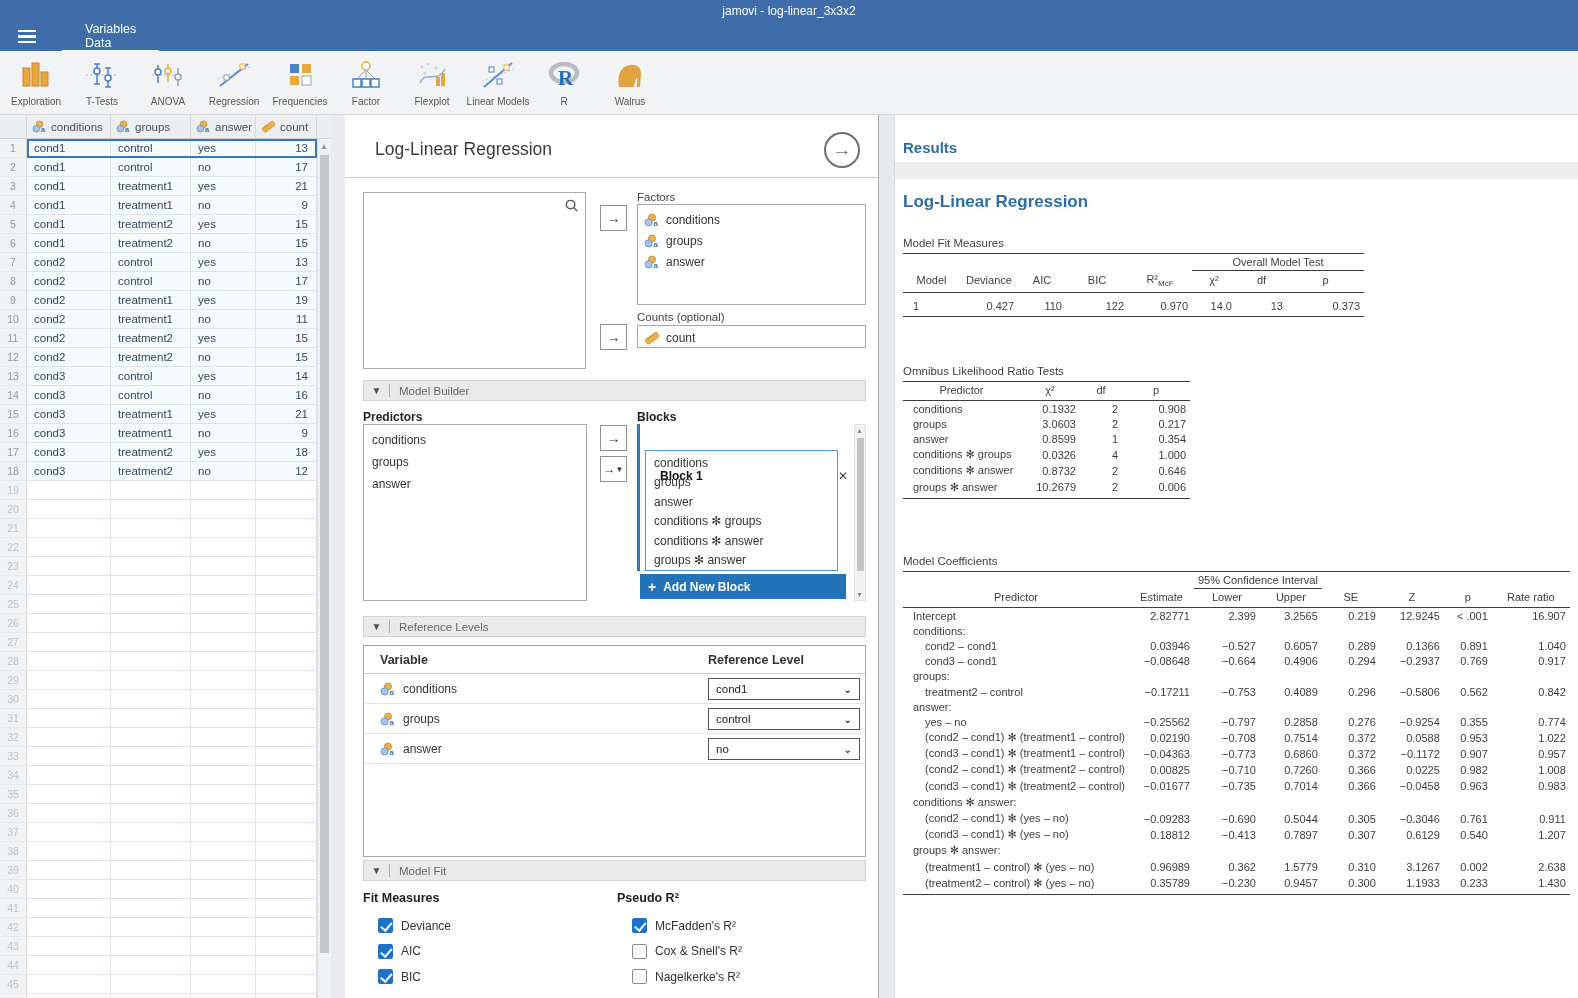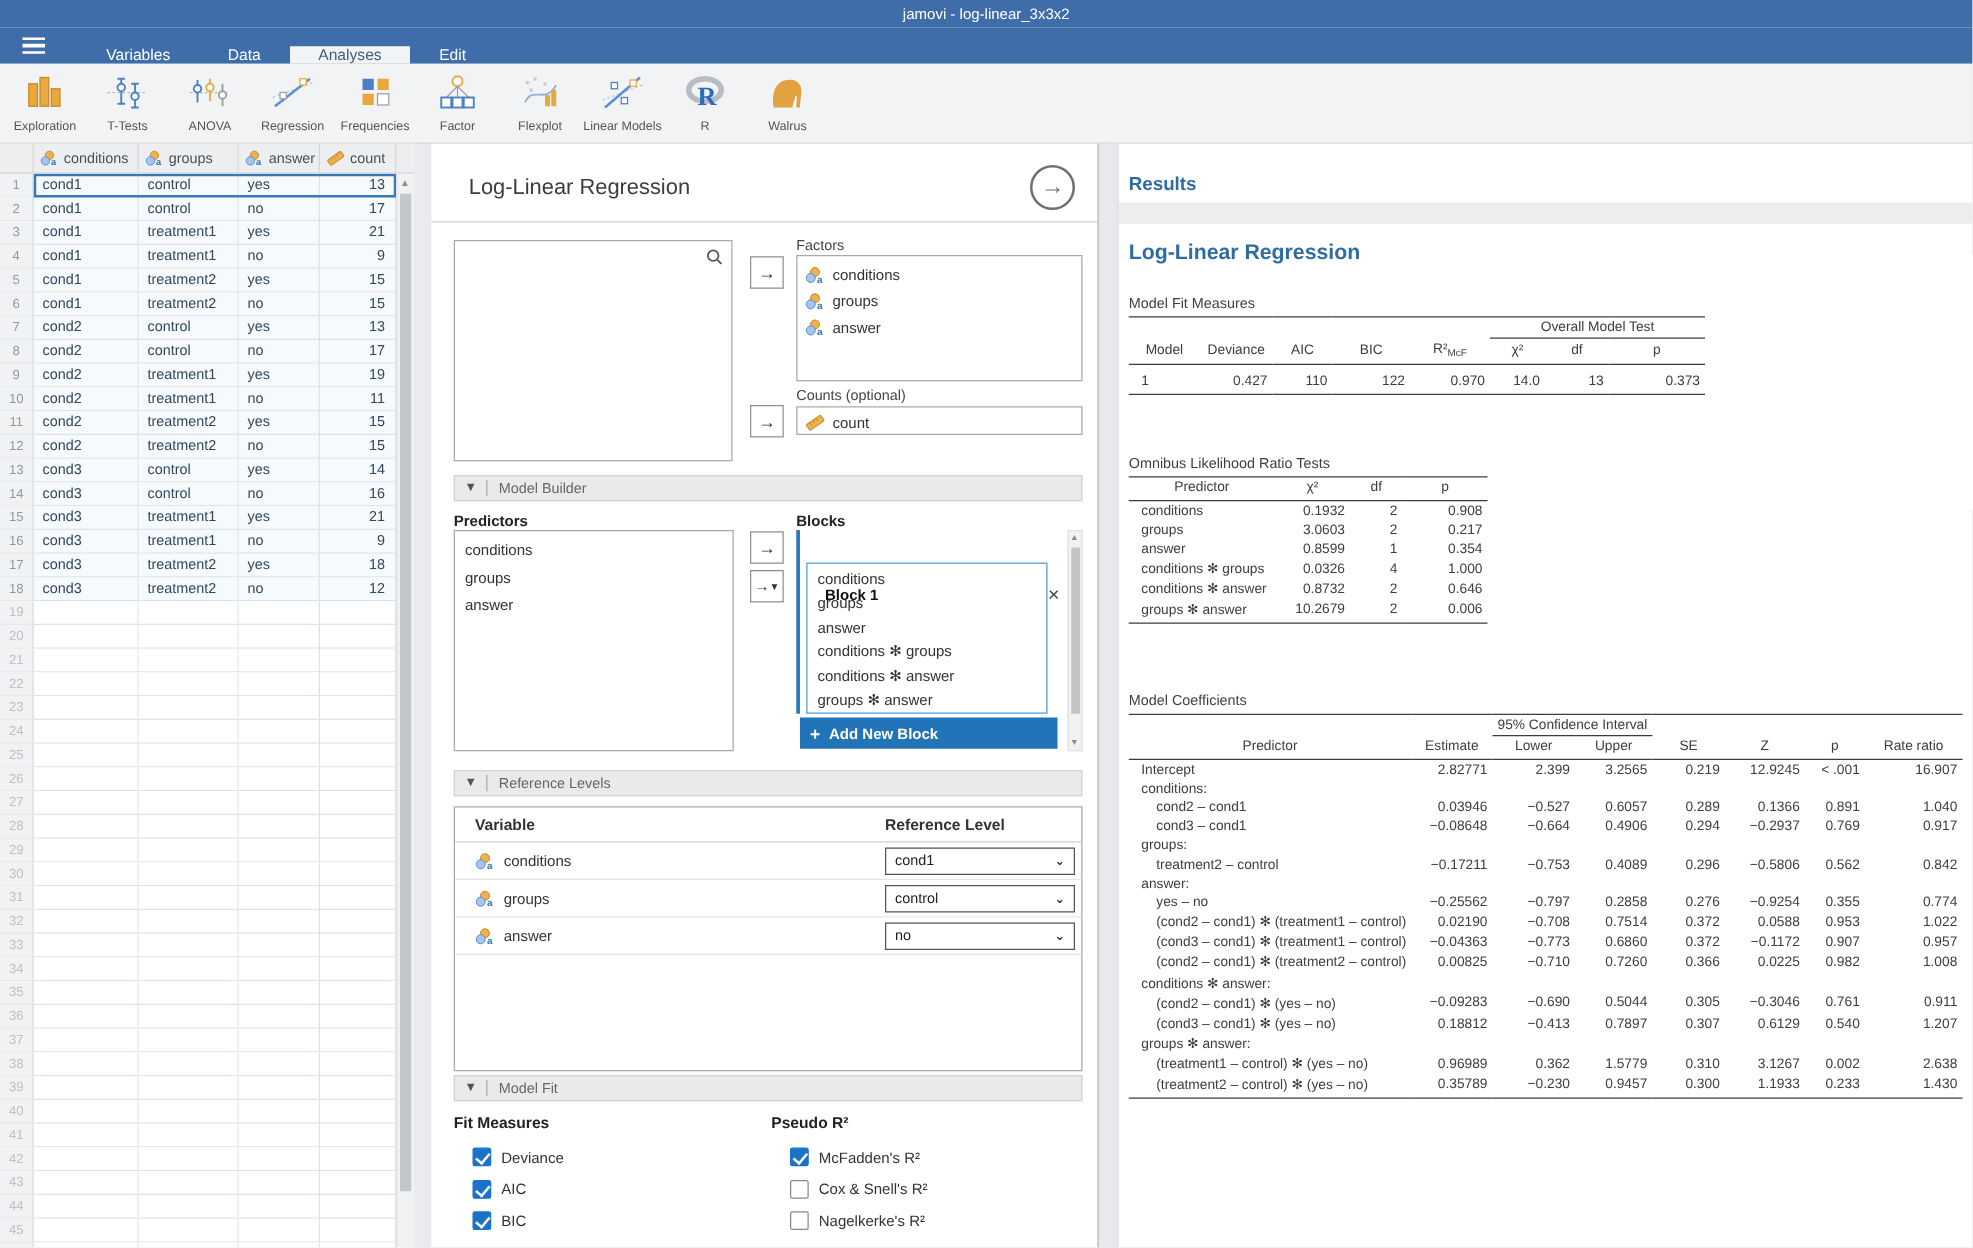--- a/index.html
+++ b/index.html
@@ -112,21 +112,21 @@
 <body>
 
 <div class="titlebar">jamovi - log-linear_3x3x2</div>
 <div class="tabbar">
   <div class="burger">
       <i></i>
       <i></i>
       <i></i>
     </div>
   <div style="width:8px"></div>
-  <div id="tablist" style="display:flex;align-items:flex-end;">
+  <div id="tablist" style="display:flex;align-items:flex-start;flex-direction:column;">
       <div class="tab">Variables</div>
       <div class="tab">Data</div>
       <div class="tab active">Analyses</div>
       <div class="tab">Edit</div>
     </div>
 </div>
 <div class="ribbon" id="ribbon">
     <div class="ritem">
       <span><svg viewBox="0 0 36 32">
           <rect x="5" y="9" width="7" height="18" fill="#e9a83c" stroke="#c8882a"></rect>
@@ -1047,20 +1047,30 @@
             <td class="lab ind">(cond2 – cond1) ✻ (treatment2 – control)</td>
             <td class="num">0.00825</td>
             <td class="num">−0.710</td>
             <td class="num">0.7260</td>
             <td class="num">0.366</td>
             <td class="num">0.0225</td>
             <td class="num">0.982</td>
             <td class="num">1.008</td>
           </tr>
           <tr>
+            <td class="lab ind">(cond3 – cond1) ✻ (treatment2 – control)</td>
+            <td class="num">−0.01677</td>
+            <td class="num">−0.735</td>
+            <td class="num">0.7014</td>
+            <td class="num">0.366</td>
+            <td class="num">−0.0458</td>
+            <td class="num">0.963</td>
+            <td class="num">0.983</td>
+          </tr>
+          <tr>
             <td class="lab">conditions ✻ answer:</td>
             <td colspan="7"></td>
           </tr>
           <tr>
             <td class="lab ind">(cond2 – cond1) ✻ (yes – no)</td>
             <td class="num">−0.09283</td>
             <td class="num">−0.690</td>
             <td class="num">0.5044</td>
             <td class="num">0.305</td>
             <td class="num">−0.3046</td>

